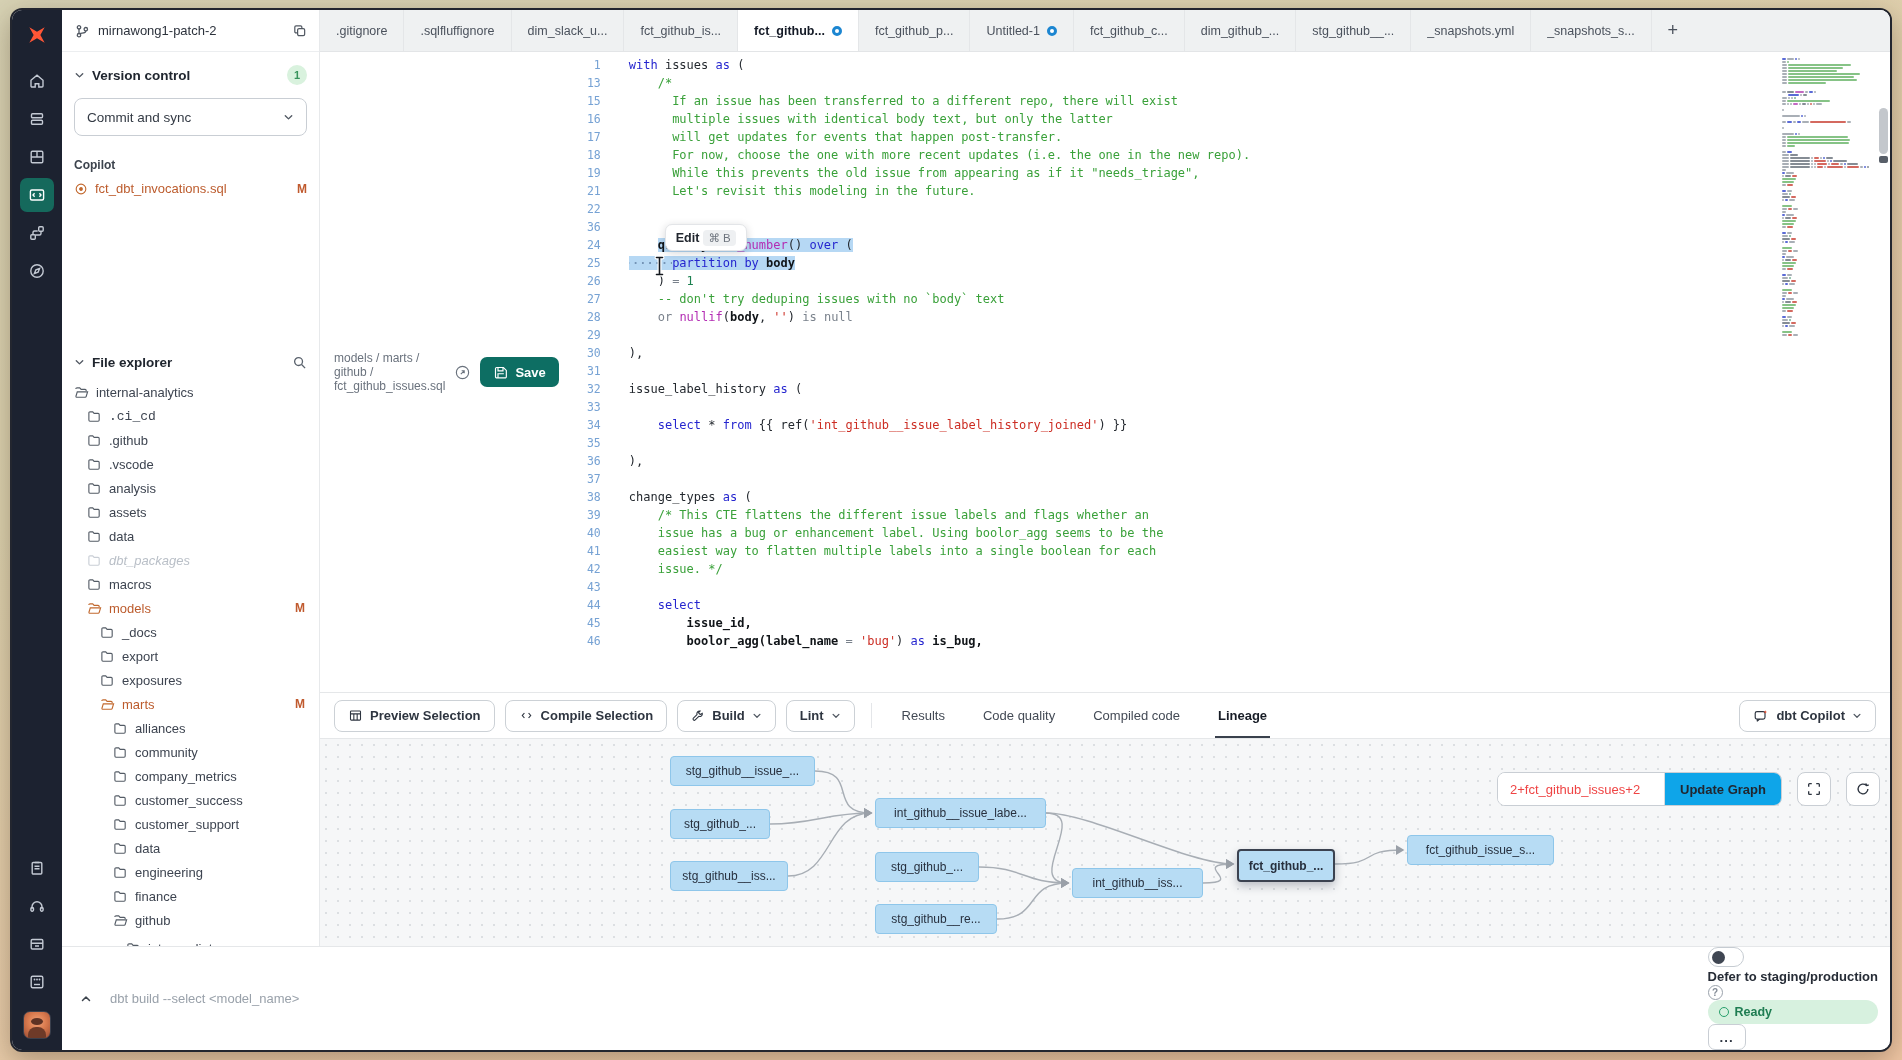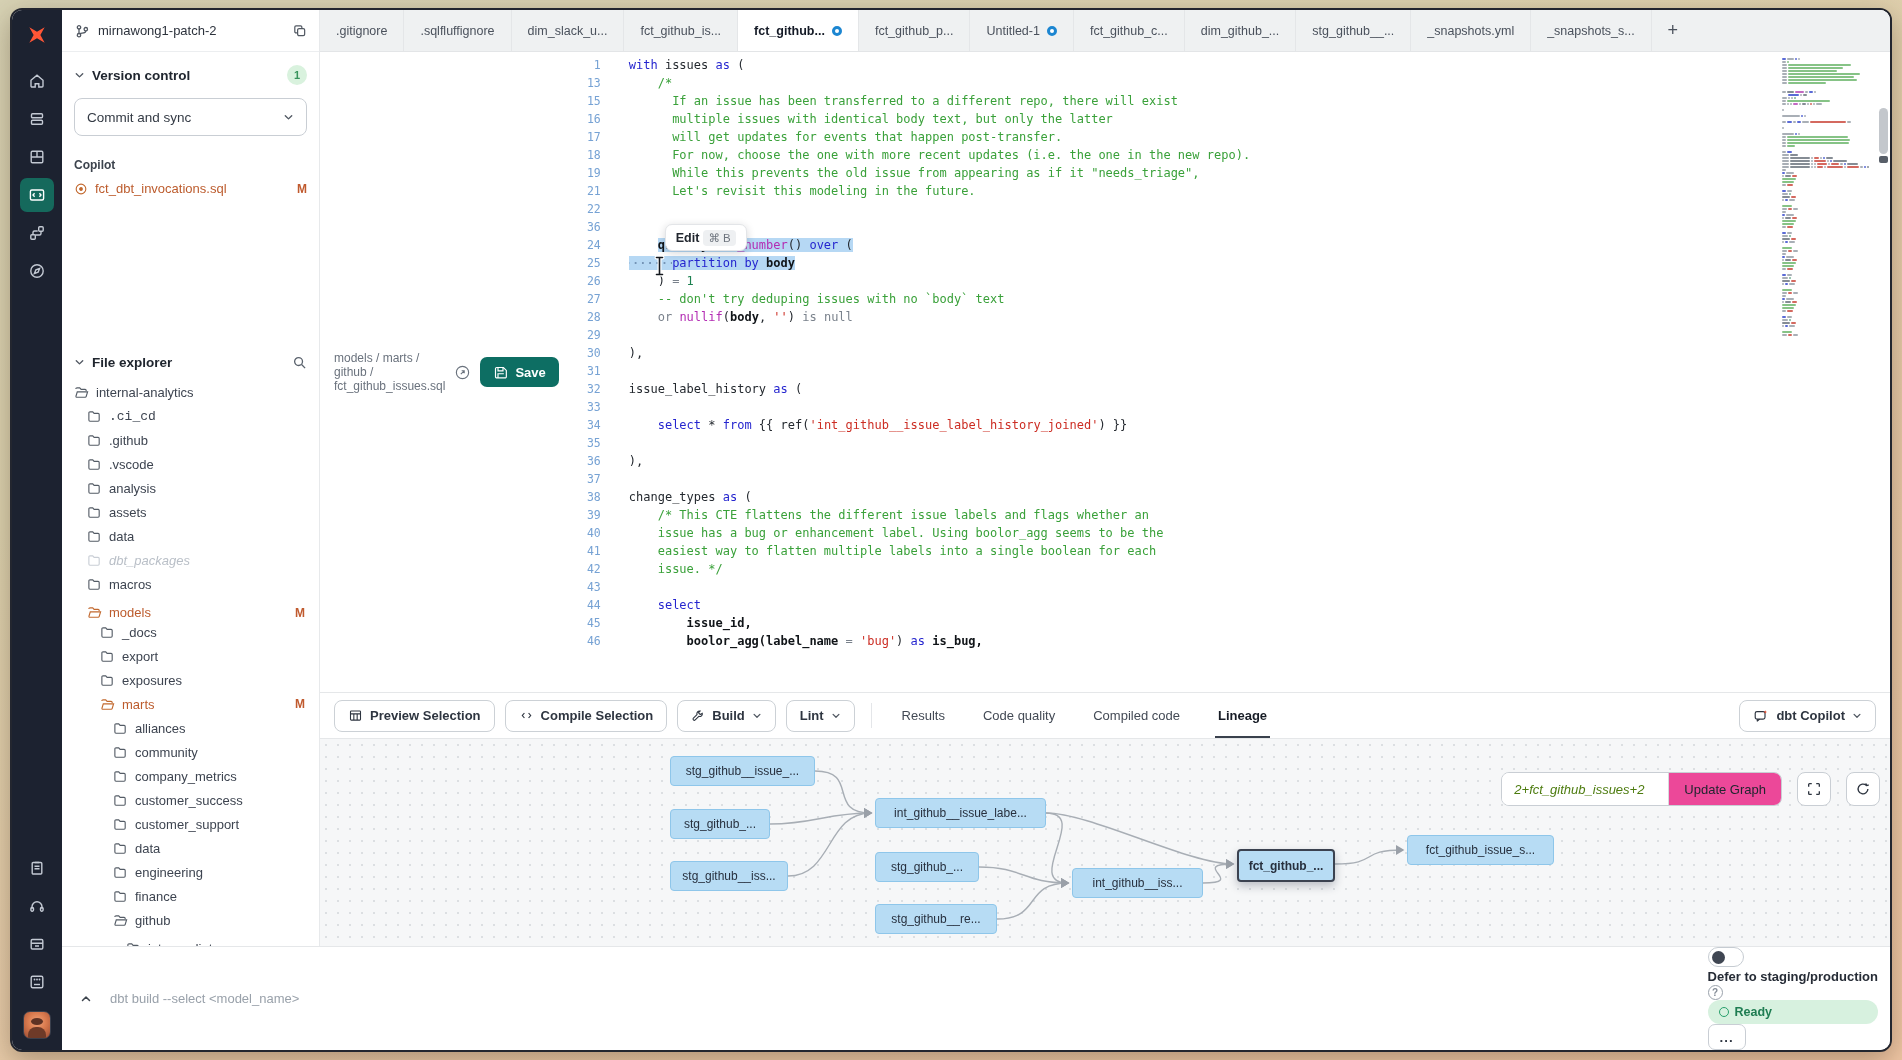--- a/index.html
+++ b/index.html
@@ -92,23 +92,23 @@
   .ptab.active::after{content:"";position:absolute;left:0;right:0;bottom:0;height:2.5px;background:#3a414d;}
   .copilot{margin-left:auto;align-self:center;}
 
   
   .lineage{flex:0 0 208px;position:relative;background-color:#f6f7f8;border-top:1px solid #e5e7e9;background-image:radial-gradient(#dcdfe2 1px,transparent 1.3px);background-size:12px 12px;overflow:hidden;}
   .edges{position:absolute;left:0;top:0;}
   .lnode{position:absolute;height:30px;background:#b7dcf4;border:1px solid #8ec6ea;border-radius:4px;display:flex;align-items:center;justify-content:center;font-size:12px;color:#27303e;padding:0 7px;white-space:nowrap;overflow:hidden;}
   .lnode.selected{border:2px solid #3b4250;box-shadow:0 4px 10px rgba(30,40,60,.28);font-weight:600;height:33px;}
   .lineage-controls{position:absolute;top:33px;right:10px;display:flex;align-items:center;gap:15px;}
   .combo{display:flex;height:34px;background:#fff;border:1px solid #c9ced4;border-radius:8px;overflow:hidden;align-items:stretch;}
-  .combo input{border:none;outline:none;width:166px;padding:0 12px;font-size:13px;color:#4d7c0f;font-family:inherit;font-style:italic;}
+  .combo input{border:none;outline:none;width:166px;padding:0 12px;font-size:13px;color:#ef4444;font-family:inherit;}
   .combo .sep{width:1px;background:#d6dade;}
-  .combo button{border:none;background:#ec4899;font-size:13px;font-weight:400;color:#21262f;padding:0 15px;font-family:inherit;}
+  .combo button{border:none;background:#0ea5e9;font-size:13px;font-weight:700;color:#21262f;padding:0 15px;font-family:inherit;}
   .sq-btn{width:34px;height:34px;border:1px solid #c9ced4;border-radius:8px;background:#fff;display:flex;align-items:center;justify-content:center;color:#2e3540;}
 
   
   .statusbar{flex:0 0 34px;border-top:1px solid #e5e7e9;display:flex;align-items:center;background:#fff;padding:0 12px;gap:10px;}
   .sb-chev{color:#3d444e;display:flex;width:24px;justify-content:center;}
   .sb-cmd{flex:1;border:none;outline:none;font-size:13px;color:#2e3540;font-family:inherit;background:transparent;}
   .sb-cmd::placeholder{color:#99a1aa;}
   .toggle{width:36px;height:20px;border:1px solid #c6ccd2;border-radius:10px;position:relative;background:#fff;}
   .toggle .knob{position:absolute;left:3px;top:2.5px;width:13px;height:13px;border-radius:50%;background:#3f4652;}
   .defer{font-size:13px;font-weight:700;color:#262c36;}
@@ -334,21 +334,21 @@
                 <span>dbt_packages</span>
               </div>
               <div class="tree-row" style="padding-left: 25px;">
                 <span class="ico">
                   <svg width="15" height="15" viewBox="0 0 16 16" fill="none" stroke="currentColor" stroke-width="1.2">
                     <path d="M2 4.2c0-.7.5-1.2 1.2-1.2h2.9l1.5 1.6h4.2c.7 0 1.2.5 1.2 1.2v6c0 .7-.5 1.2-1.2 1.2H3.2c-.7 0-1.2-.5-1.2-1.2z"></path>
                   </svg>
                 </span>
                 <span>macros</span>
               </div>
-              <div class="tree-row accent" style="padding-left: 25px; align-items: flex-end;">
+              <div class="tree-row accent" style="padding-left: 25px;">
                 <span class="ico">
                   <svg width="15" height="15" viewBox="0 0 16 16" fill="none" stroke="currentColor" stroke-width="1.2">
                     <path d="M2 4.2c0-.7.5-1.2 1.2-1.2h2.9l1.5 1.6h4.2c.7 0 1.2.5 1.2 1.2v.7"></path>
                     <path d="M2 12.3l1.5-5h11l-1.6 5.2c-.1.4-.5.6-.9.6H3.2c-.8 0-1.3-.6-1.2-.8z"></path>
                   </svg>
                 </span>
                 <span>models</span>
                 <span class="m-badge">M</span>
               </div>
               <div class="tree-row" style="padding-left: 38px;">

